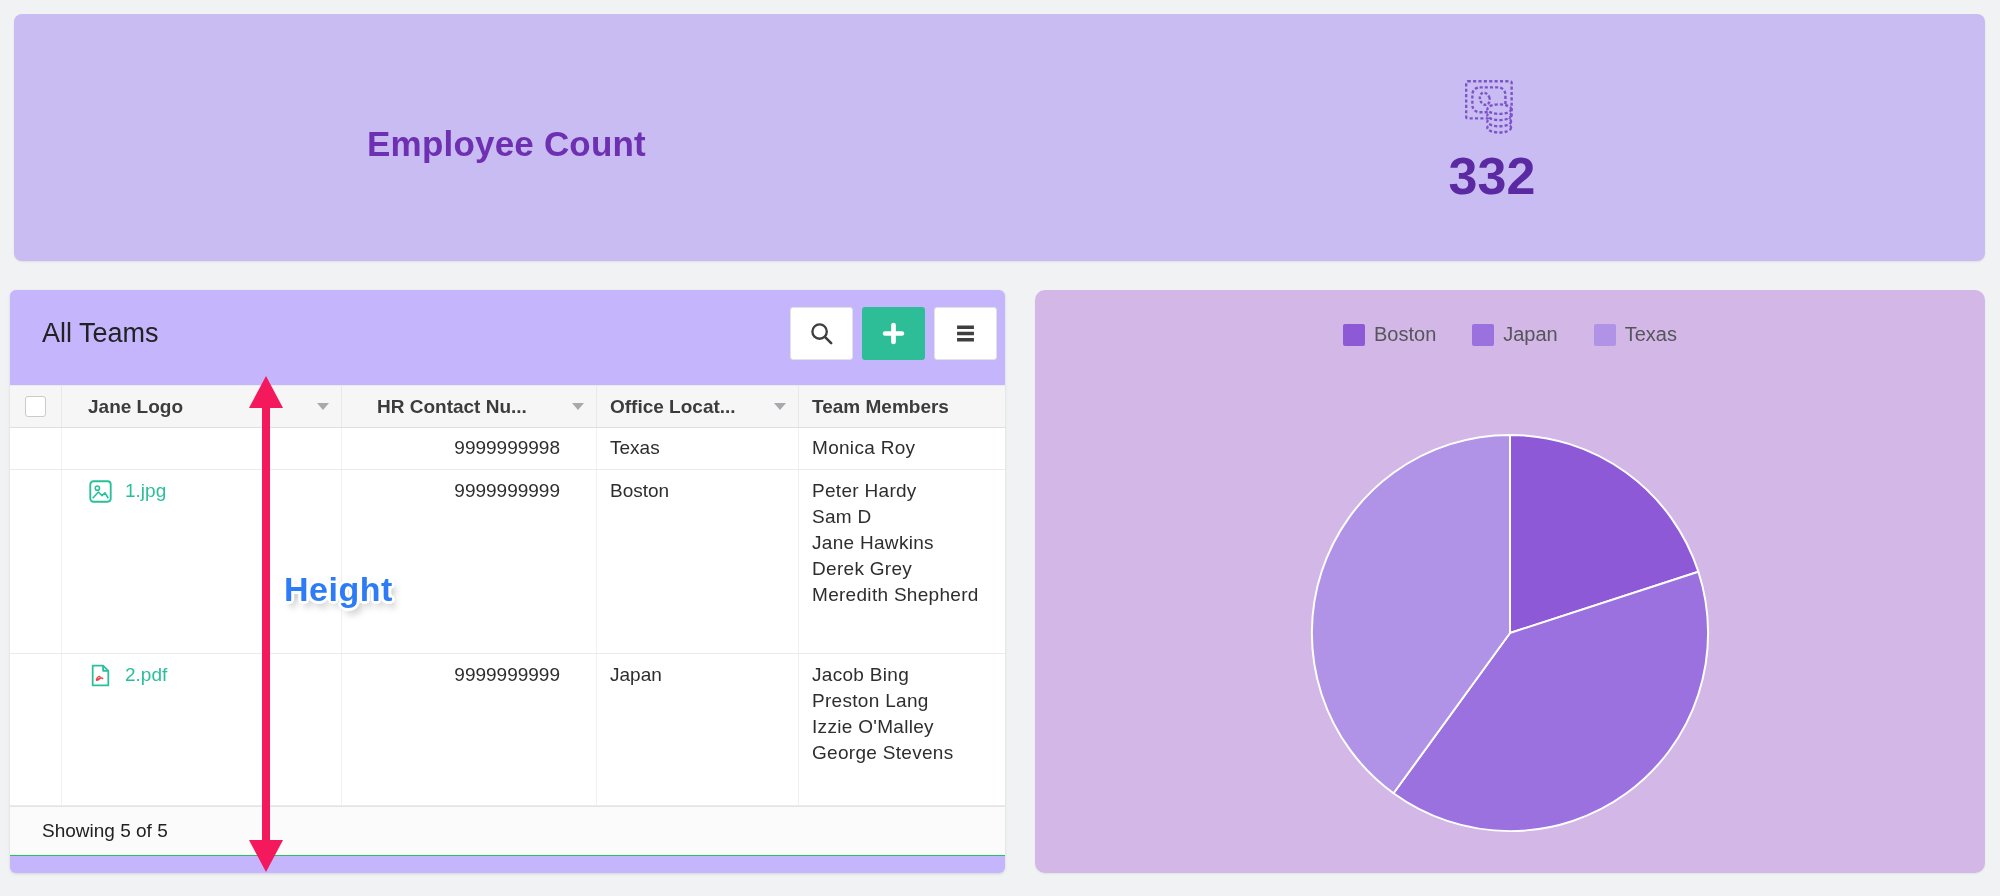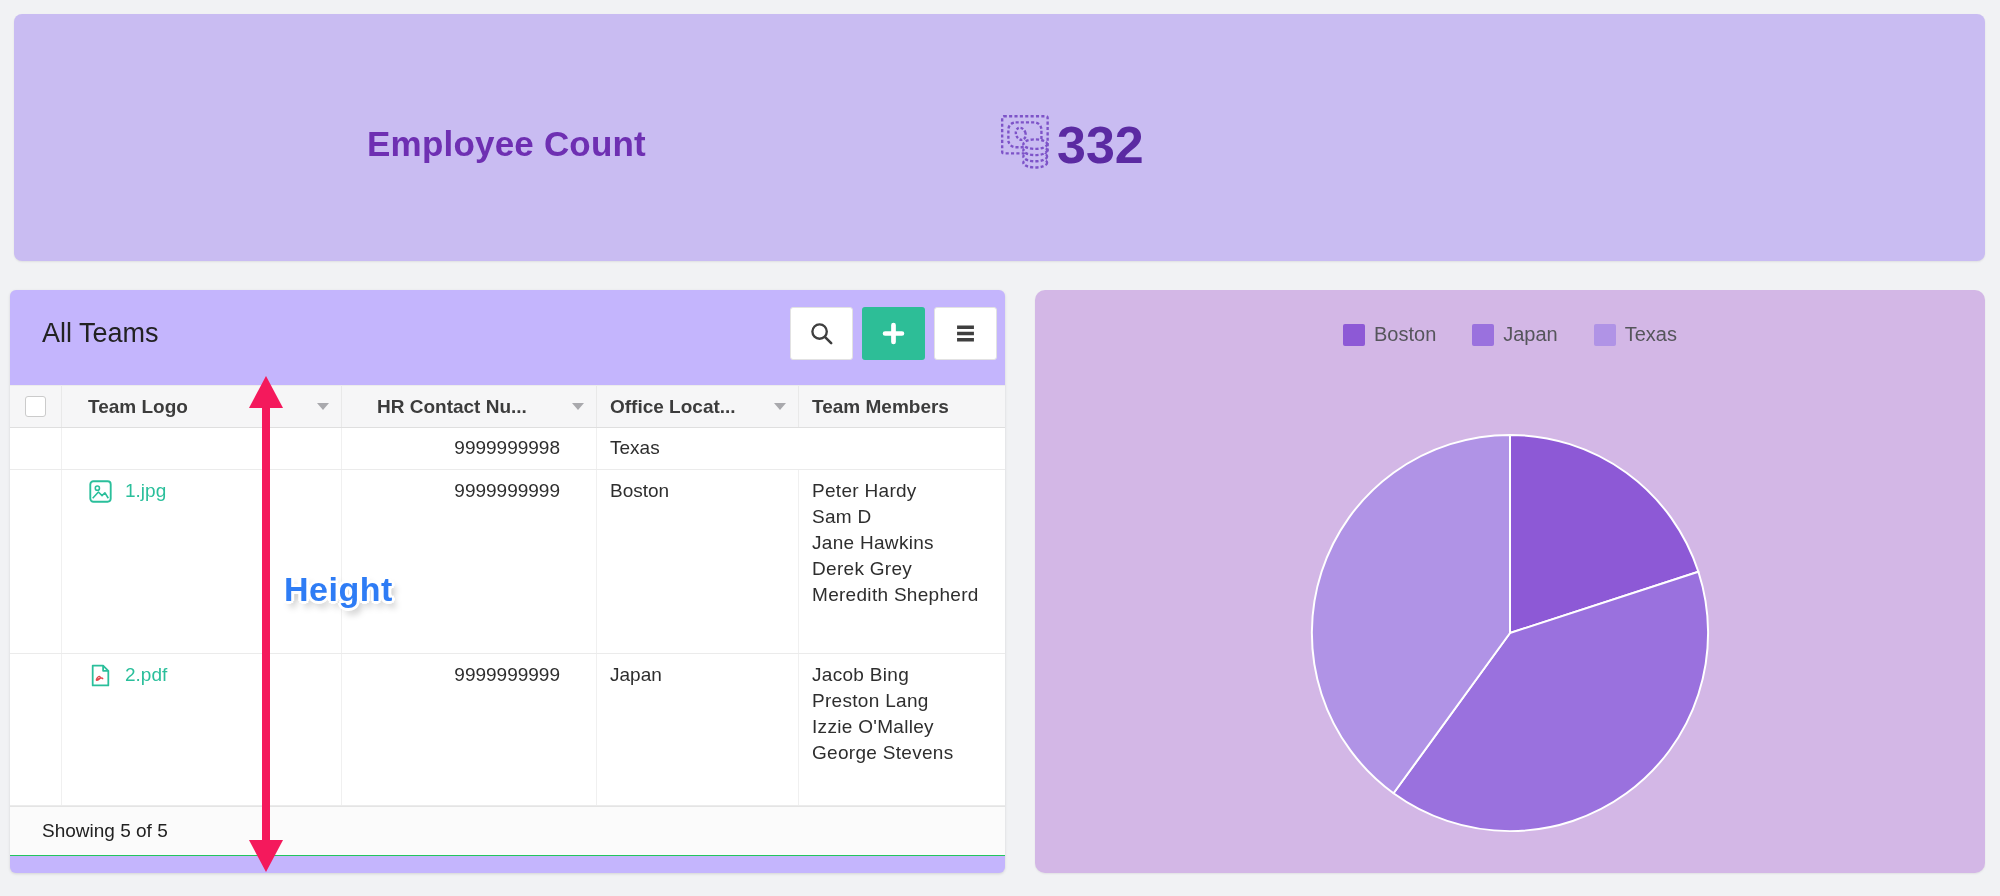--- a/index.html
+++ b/index.html
@@ -19,21 +19,21 @@
     width:2000px;height:896px;position:relative;overflow:hidden;
     background:#f1f2f4;font-family:"Liberation Sans",sans-serif;color:#2e2e2e;
   }
   
   .banner{position:absolute;left:14px;top:14px;width:1971px;height:247px;
     background:var(--banner-bg);border-radius:8px;box-shadow:0 1px 2px rgba(0,0,0,.08);}
   .banner-title{position:absolute;left:0;top:0;width:985px;height:100%;
     display:flex;align-items:center;justify-content:center;padding-top:12px;
     font-size:35px;font-weight:600;color:var(--banner-title-color);letter-spacing:.2px;}
   .banner-right{position:absolute;left:985px;top:0;width:986px;height:100%;
-    display:flex;align-items:center;padding-top:4px;}
+    display:flex;flex-direction:column;align-items:center;justify-content:center;padding-top:4px;}
   .money-icon{width:58px;height:62px;}
   .banner-value{margin-top:10px;font-size:52px;font-weight:700;color:var(--banner-value-color);}
 
   
   .table-card{position:absolute;left:10px;top:290px;width:995px;height:583px;
     background:#c4b5fd;border-radius:6px;box-shadow:0 1px 3px rgba(0,0,0,.13);overflow:hidden;}
   .table-title{position:absolute;left:32px;top:28px;font-size:27px;color:#222;}
   .toolbar{position:absolute;right:8px;top:17px;display:flex;gap:9px;}
   .tool-btn{width:63px;height:53px;background:#fff;border:1px solid #e2e2e2;border-radius:3px;
     display:flex;align-items:center;justify-content:center;cursor:pointer;padding:0;}
@@ -133,41 +133,44 @@
       <svg class="btn-icon" viewBox="0 0 24 24">
         <path d="M4.5 6.4 H19.5 M4.5 12 H19.5 M4.5 17.6 H19.5" stroke="#3f3f3f" stroke-width="3"></path>
       </svg>
     </button>
   </div>
   <div class="thead" id="thead">
       <div class="w-check">
         <span class="checkbox"></span>
       </div>
       <div class="hcell w-logo">
-        <span>Team Logo</span>
+        <span>Jane Logo</span>
         <span class="caret"></span>
       </div>
       <div class="hcell w-phone">
         <span>HR Contact Nu...</span>
         <span class="caret"></span>
       </div>
       <div class="hcell w-office">
         <span>Office Locat...</span>
         <span class="caret"></span>
       </div>
       <div class="hcell w-members">
         <span>Team Members</span>
       </div>
     </div>
   <div class="tbody" id="tbody">
       <div class="trow r0">
         <div class="w-check"></div>
         <div class="cell w-logo"></div>
         <div class="cell w-phone">9999999998</div>
         <div class="cell w-office">Texas</div>
+        <div class="cell w-members">
+          <div class="member-line">Monica Roy</div>
+        </div>
       </div>
       <div class="trow r1">
         <div class="w-check"></div>
         <div class="cell w-logo">
           <span class="file-link">
             <svg class="file-icon" viewBox="0 0 24 24">
               <rect x="2.2" y="2.2" width="19.6" height="19.6" rx="3" fill="none" stroke="currentColor" stroke-width="1.8"></rect>
               <circle cx="9" cy="8.8" r="2" fill="none" stroke="currentColor" stroke-width="1.5"></circle>
               <path d="M4.5 18.5 L10 12.5 L13.5 16 L16.2 13.2 L19.5 18.5" fill="none" stroke="currentColor" stroke-width="1.5" stroke-linejoin="round"></path>
             </svg>

